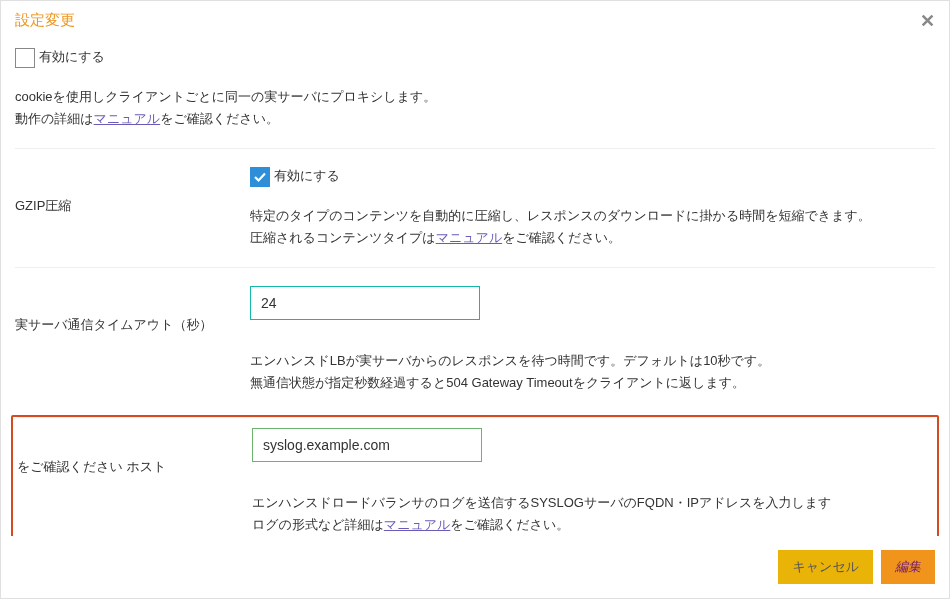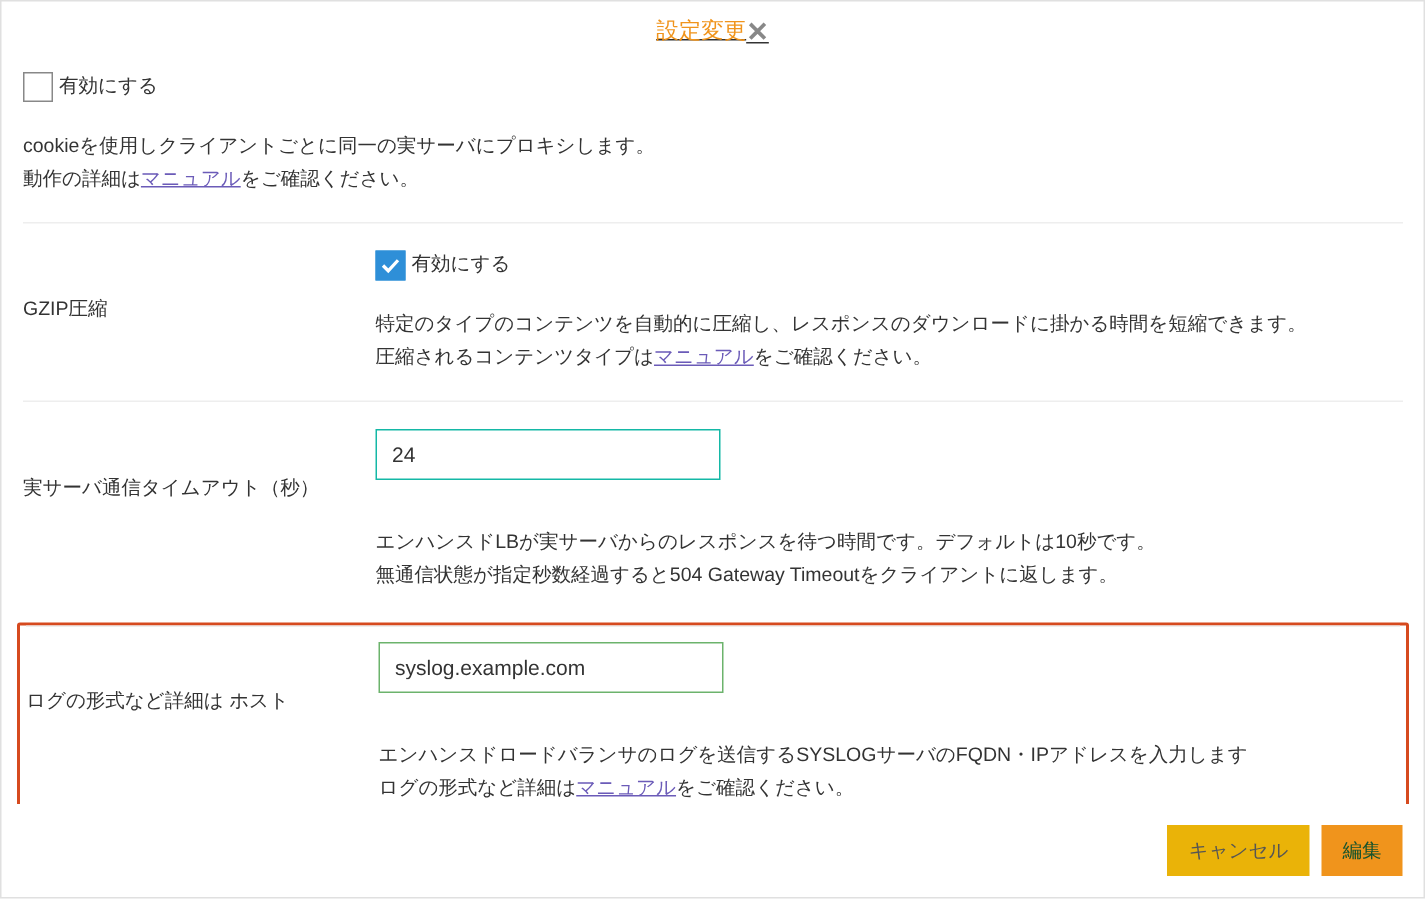--- a/index.html
+++ b/index.html
@@ -17,23 +17,22 @@
     width: 950px;
     height: 599px;
     background: #fff;
     position: relative;
     display: flex;
     flex-direction: column;
   }
   .dialog-header {
     padding: 10px 14px 8px 14px;
     display: flex;
-    justify-content: center;
+    justify-content: space-between;
     align-items: center;
-    text-decoration: underline;
   }
   .dialog-title {
     color: #f0941c;
     font-size: 15px;
     font-weight: 500;
   }
   .close-x {
     color: #888;
     font-size: 18px;
     font-weight: 700;
@@ -117,21 +116,21 @@
     gap: 8px;
   }
   .btn {
     padding: 8px 14px;
     font-size: 13px;
     border: none;
     cursor: pointer;
     font-family: inherit;
   }
   .btn-cancel { background: #eab308; color: #555; }
-  .btn-primary { background: #f0941c; color: #14532d; }
+  .btn-primary { background: #f0941c; color: #701a75; font-style: italic; }
 </style>
 </head>
 <body>
 
 <div class="dialog">
   <div class="dialog-header">
     <div class="dialog-title">設定変更</div>
     <div class="close-x">✕</div>
   </div>
 
@@ -177,21 +176,21 @@
         <div class="desc">
           <span>エンハンスドLBが実サーバからのレスポンスを待つ時間です。デフォルトは10秒です。</span><br>
           <span>無通信状態が指定秒数経過すると504 Gateway Timeoutをクライアントに返します。</span>
         </div>
       </div>
     </div>
 
     <div class="highlight-box">
 
       <div class="row">
-        <div class="row-label">ログの形式など詳細は ホスト</div>
+        <div class="row-label">をご確認ください ホスト</div>
         <div class="row-content">
           <input class="txtinput green" type="text" value="syslog.example.com" style="">
           <div class="desc">
             <span>エンハンスドロードバランサのログを送信するSYSLOGサーバのFQDN・IPアドレスを入力します</span><br>
             <span>ログの形式など詳細は</span><span class="link">マニュアル</span><span>をご確認ください。</span>
           </div>
         </div>
       </div>
 
       <div class="row" style="padding-bottom:14px;">

